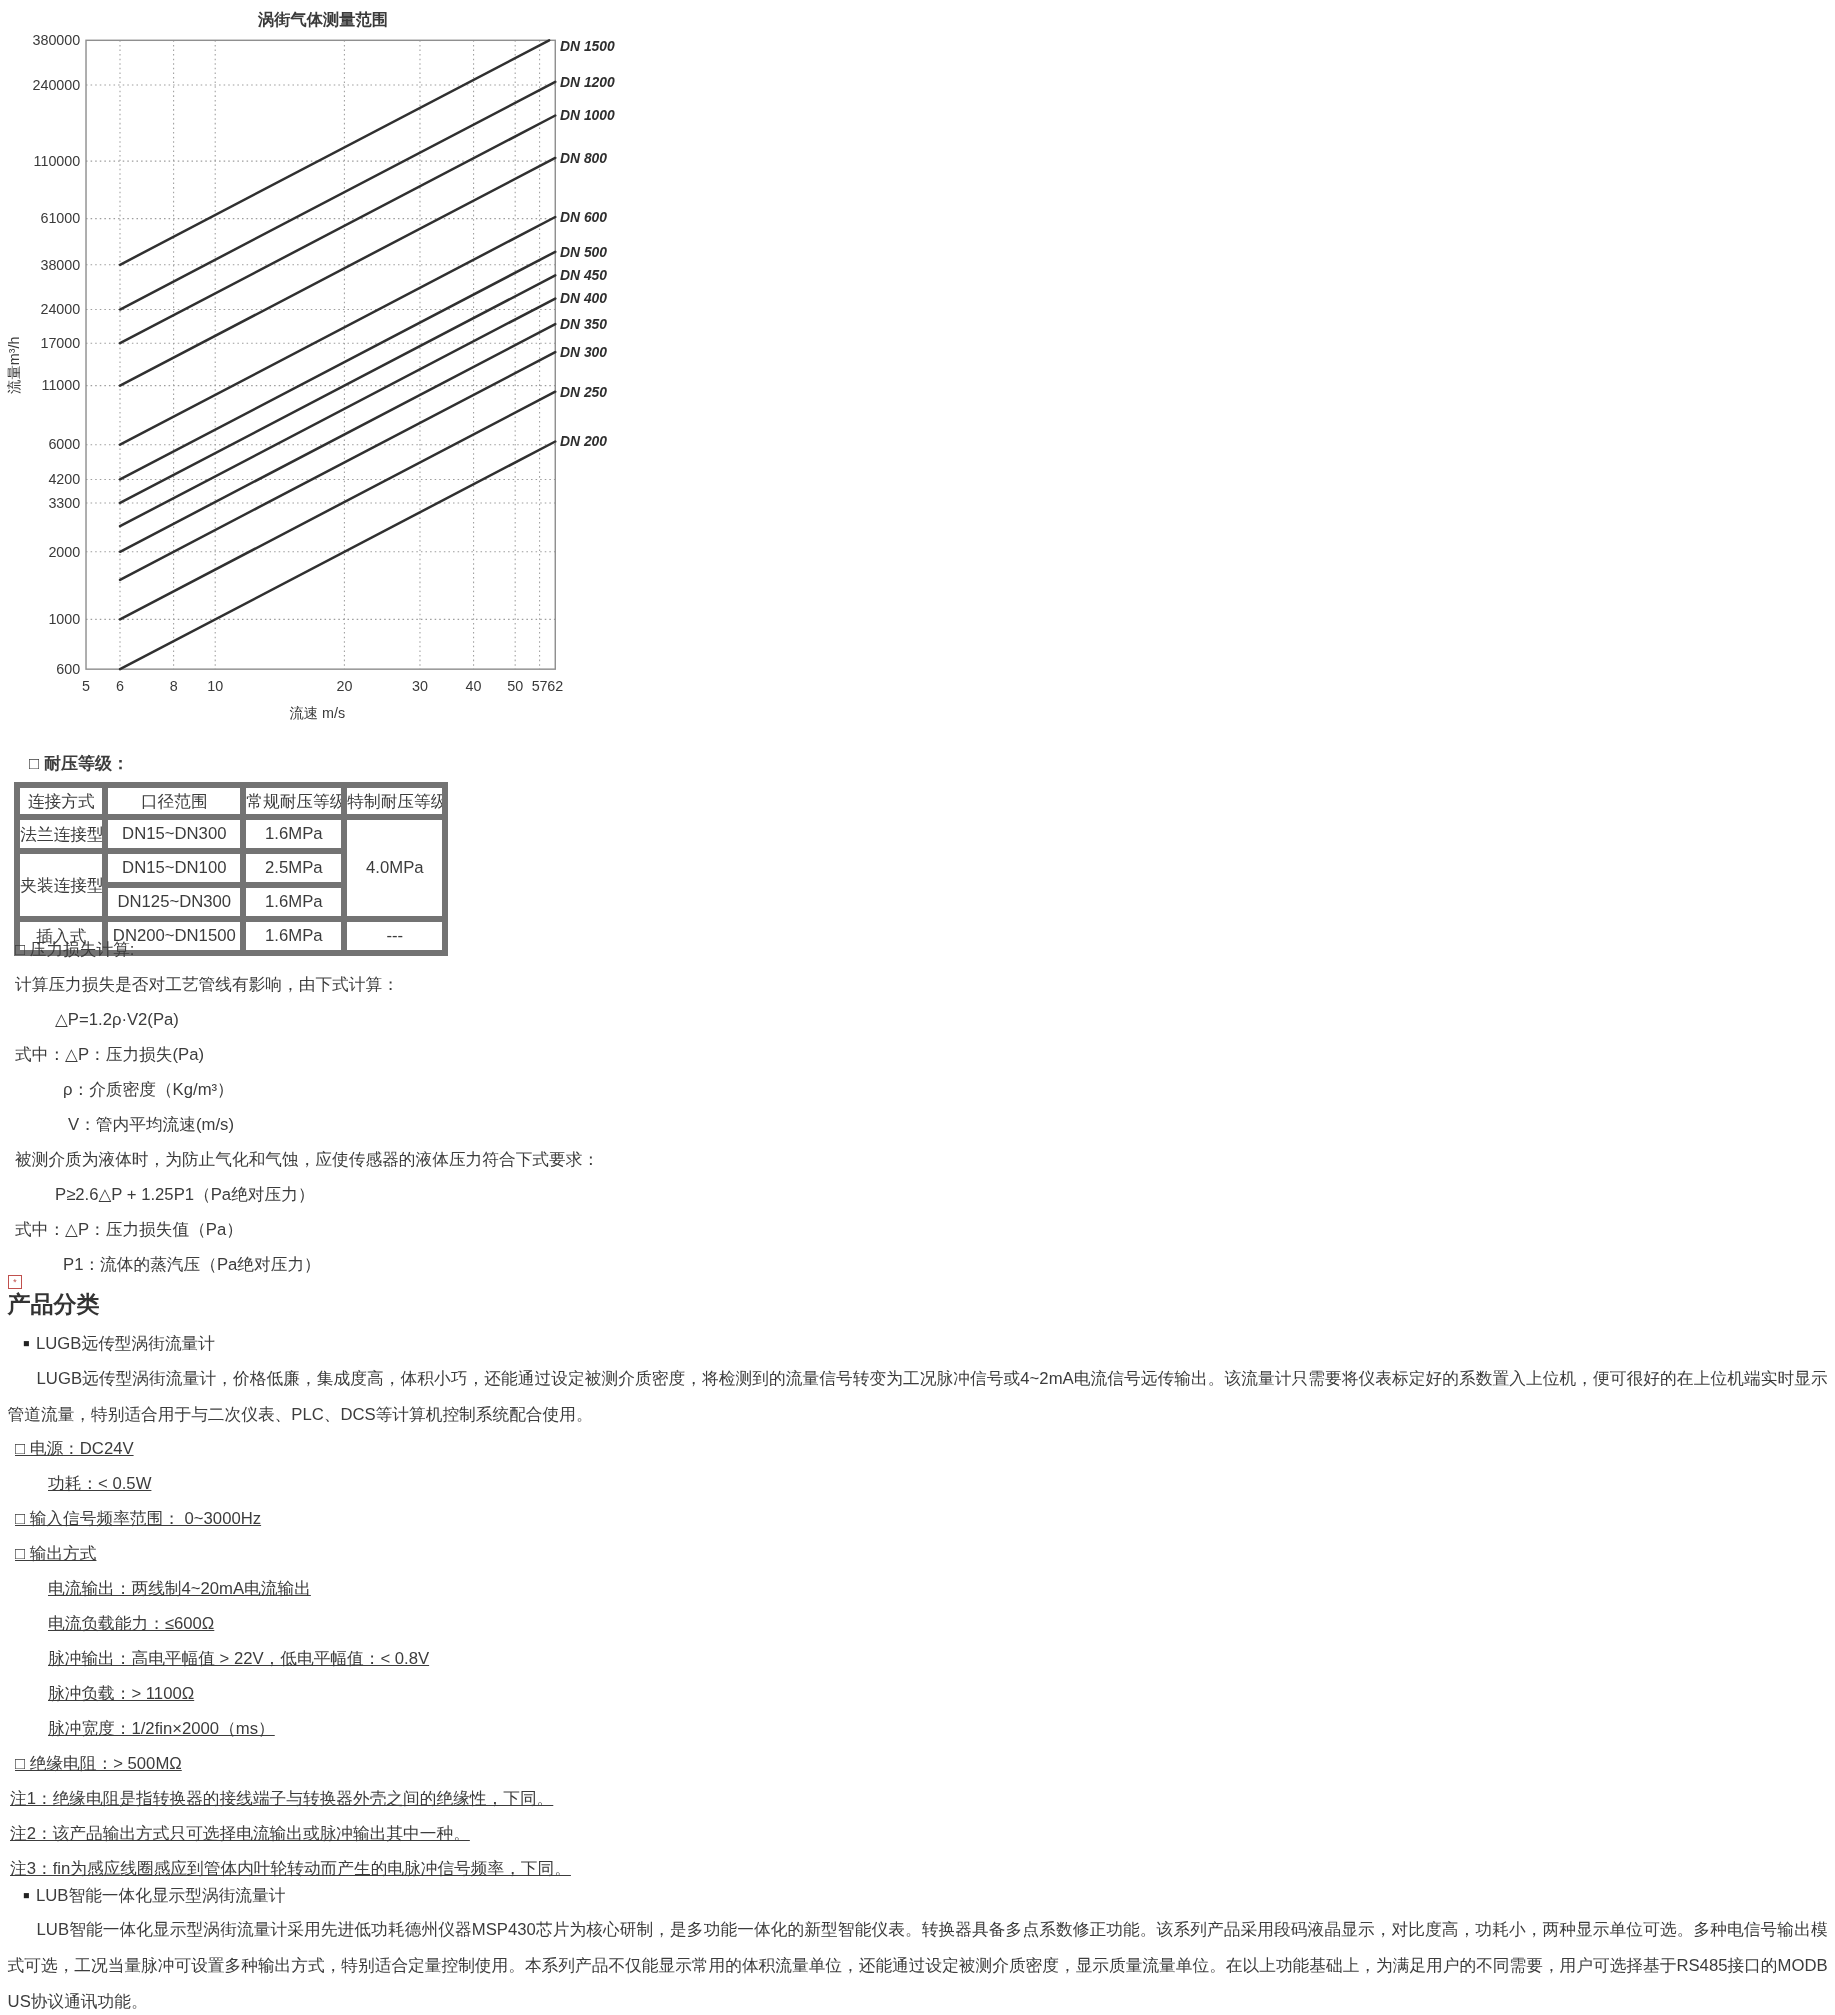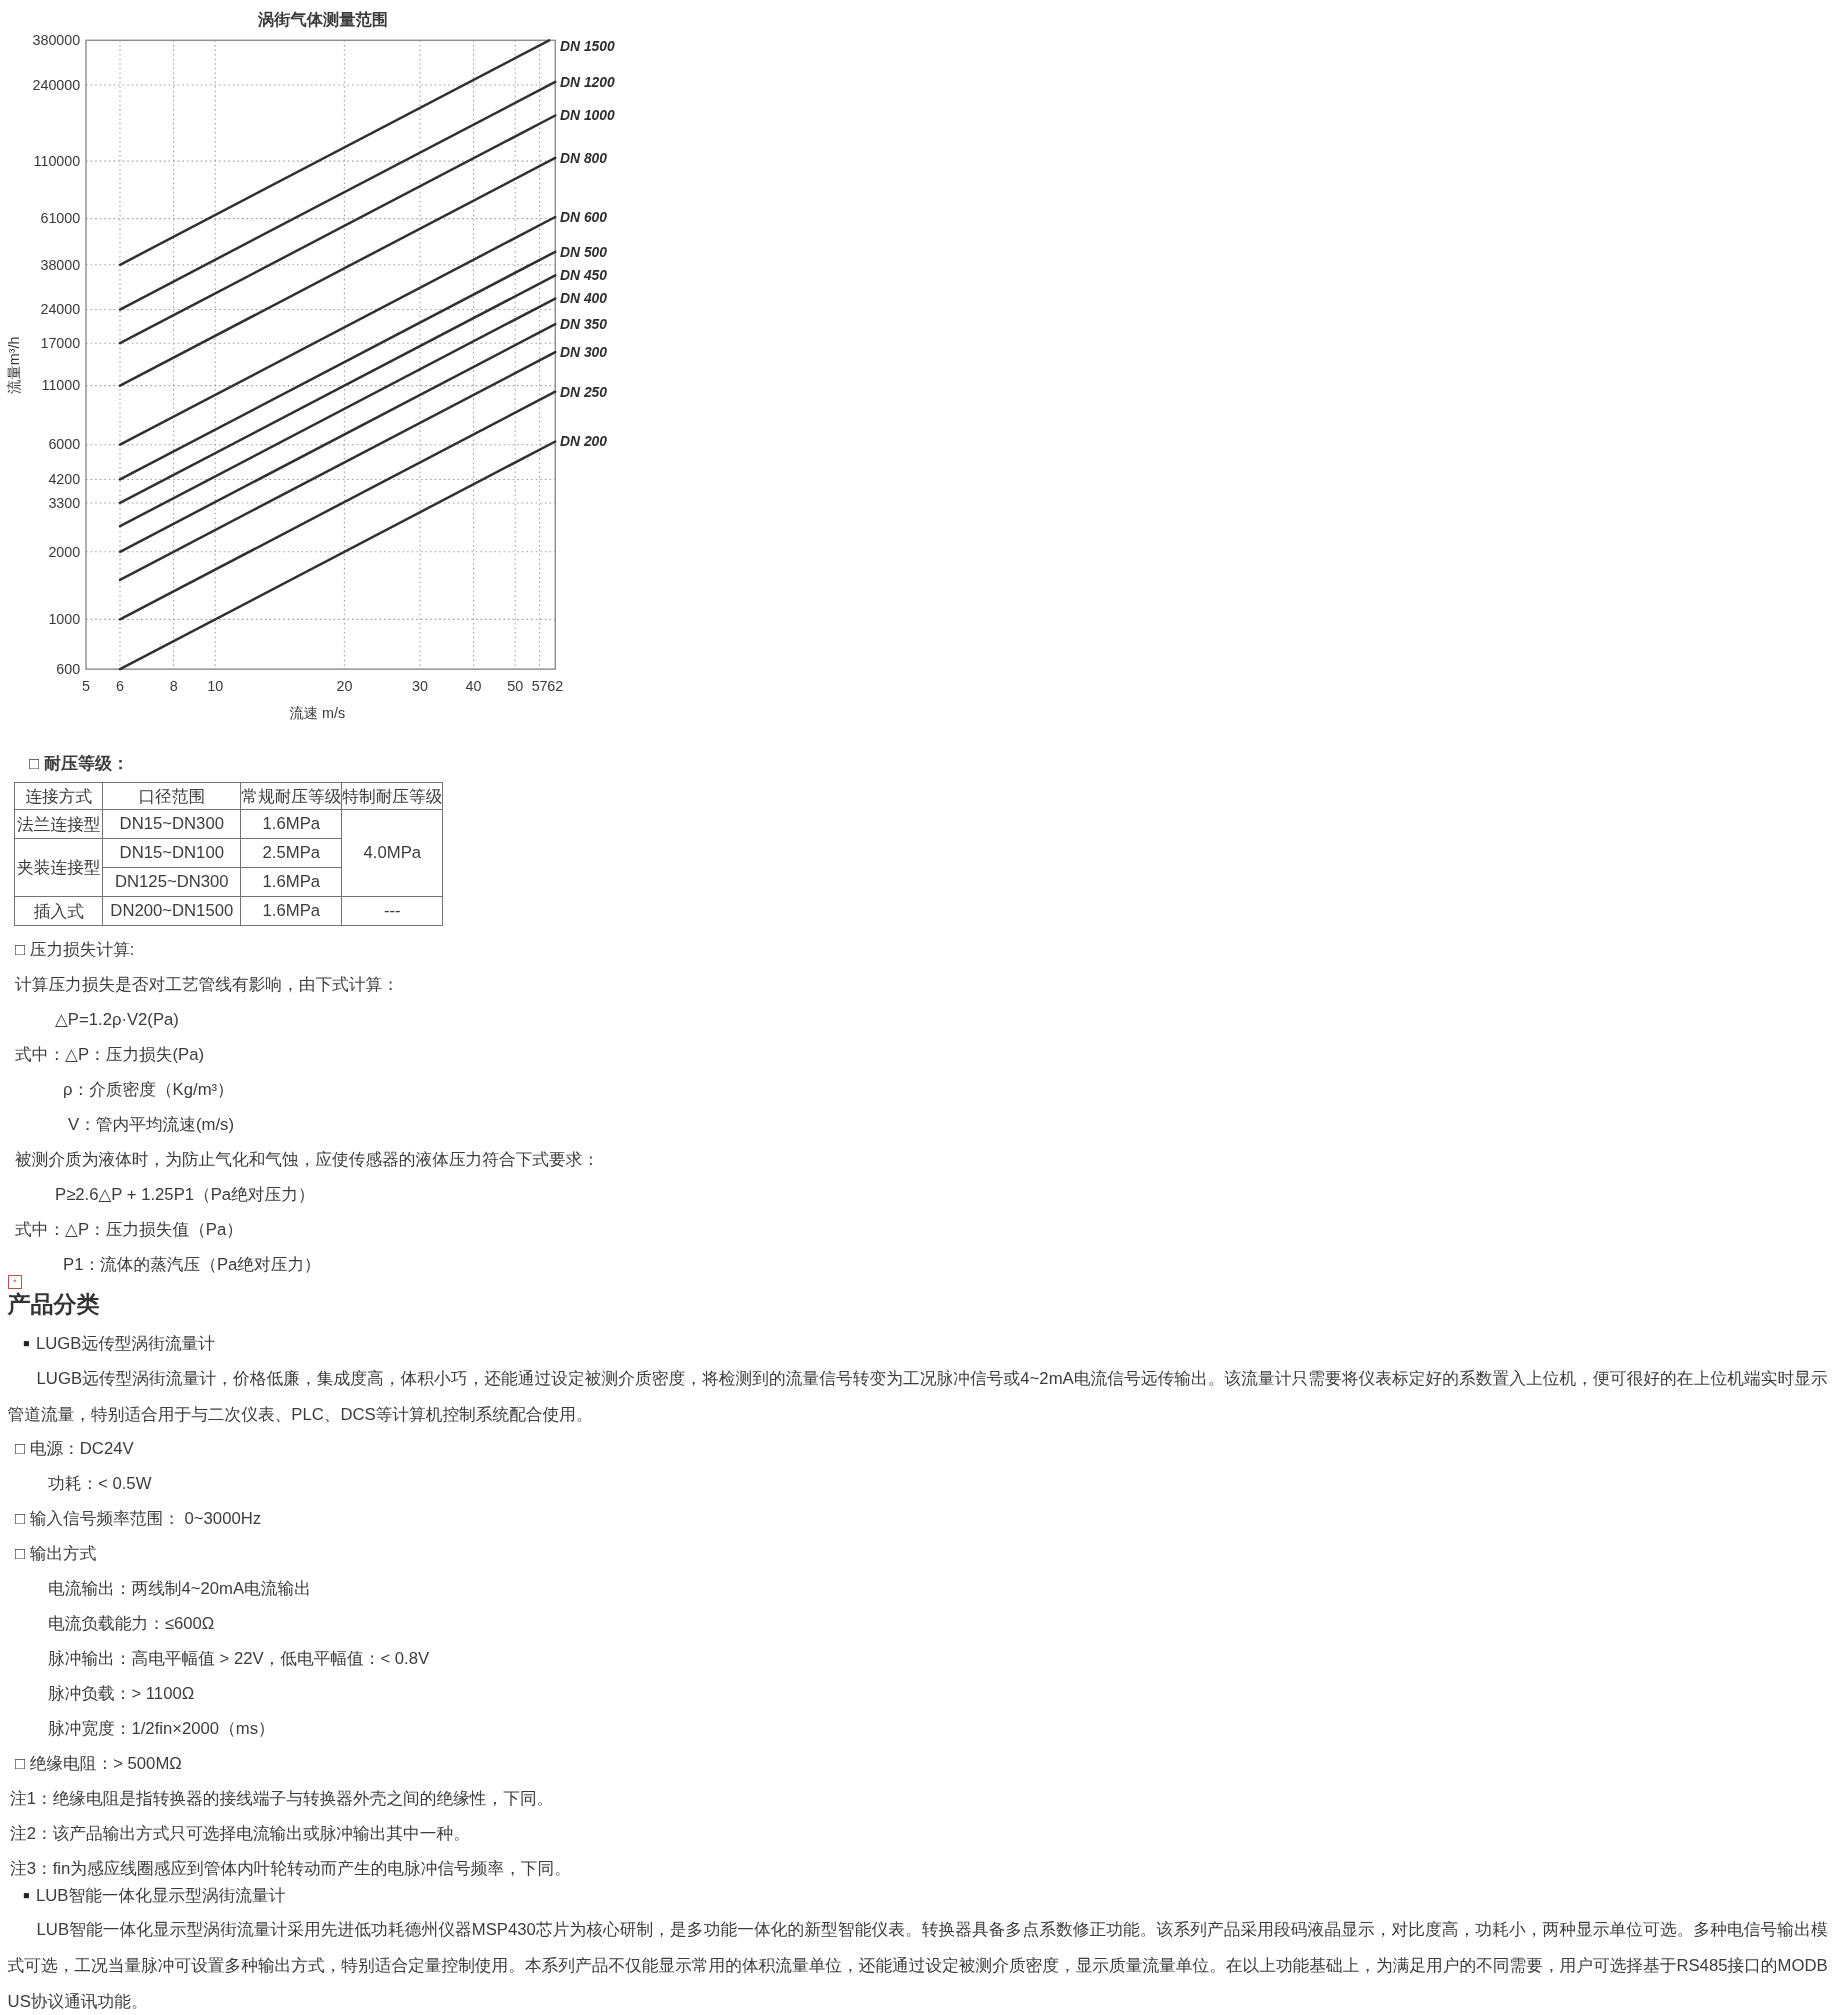--- a/index.html
+++ b/index.html
@@ -4,21 +4,21 @@
 <style>
   html,body{margin:0;padding:0;background:#ffffff;}
   #page{position:relative;width:1835px;height:2016px;background:#fff;overflow:hidden;
         font-family:"Liberation Sans","DejaVu Sans",sans-serif;color:#3c3c3c;}
   
   #chart-block{position:absolute;left:0;top:0;width:669px;height:741px;}
   #flow-chart-svg text{font-family:"Liberation Sans","DejaVu Sans",sans-serif;}
   
   #rating-header{position:absolute;left:29px;top:751px;font-size:17px;font-weight:600;height:25px;line-height:25px;}
   #rating-table{position:absolute;left:14.3px;top:782px;border-collapse:collapse;table-layout:fixed;width:428px;background:#fff;}
-  #rating-table td,#rating-table th{border:1px solid #737373;text-align:center;vertical-align:middle;
+  #rating-table td,#rating-table th{border:6px solid #737373;text-align:center;vertical-align:middle;
         font-size:16.7px;font-weight:normal;color:#3c3c3c;padding:0;height:28px;overflow:hidden;white-space:nowrap;}
   #rating-table thead th{height:26px;}
   
   .lineblock{position:absolute;left:0;width:1835px;}
   .tline{height:35px;display:flex;align-items:center;font-size:16.7px;white-space:pre;}
   .ind-h{padding-left:15px;}
   .ind-s{padding-left:48px;}
   .ind-f{padding-left:55px;}
   .ind-f2{padding-left:63px;}
   .ind-f3{padding-left:68px;}
@@ -27,21 +27,21 @@
         display:flex;align-items:center;justify-content:center;font-size:9.6px;color:#c0504d;line-height:1;}
   #product-title{position:absolute;left:7.6px;top:1292px;font-size:23px;font-weight:bold;height:25px;line-height:25px;color:#333;}
   .bullet-line{position:absolute;font-size:16.7px;height:25px;line-height:25px;display:flex;align-items:center;}
   .bullet-line .bullet{font-size:10.5px;margin-right:6.7px;color:#222;}
   #lugb-heading{left:23px;top:1331px;}
   #lub-heading{left:23px;top:1883px;}
   .para{position:absolute;left:7.6px;width:1820px;font-size:16.7px;line-height:36px;
         text-align:justify;text-indent:29px;word-break:break-all;}
   #lugb-para{top:1361px;}
   #lub-para{top:1912px;}
-  #lugb-specs{top:1431px;}
+  #lugb-specs{top:1431px;text-decoration:underline;}
   #pressure-loss{top:932px;}
 </style>
 </head>
 <body>
 
 <div id="page">
 
   <div id="chart-block">
     <svg id="flow-chart-svg" width="669" height="741" viewBox="0 0 700 775">
         <line x1="125.55626556246256" y1="42" x2="125.55626556246256" y2="700" stroke="#9d9d9d" stroke-width="1.1" stroke-dasharray="1.6 3.2"></line>

